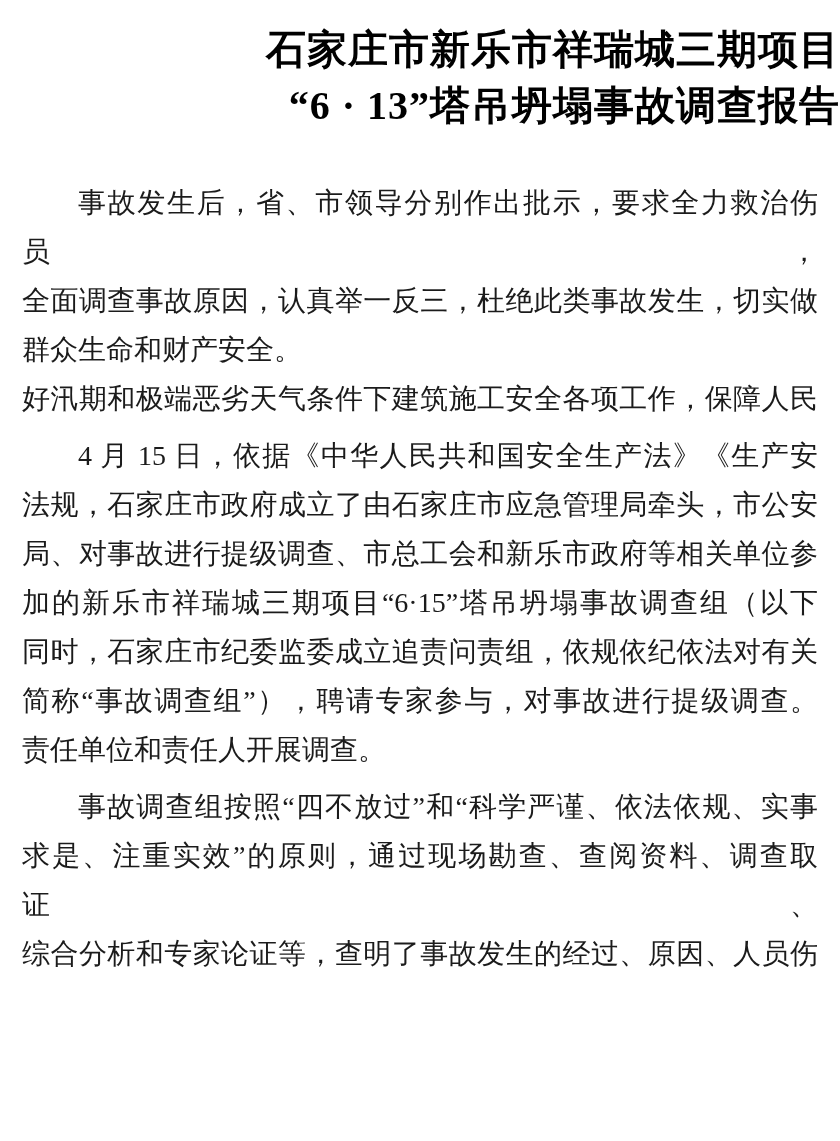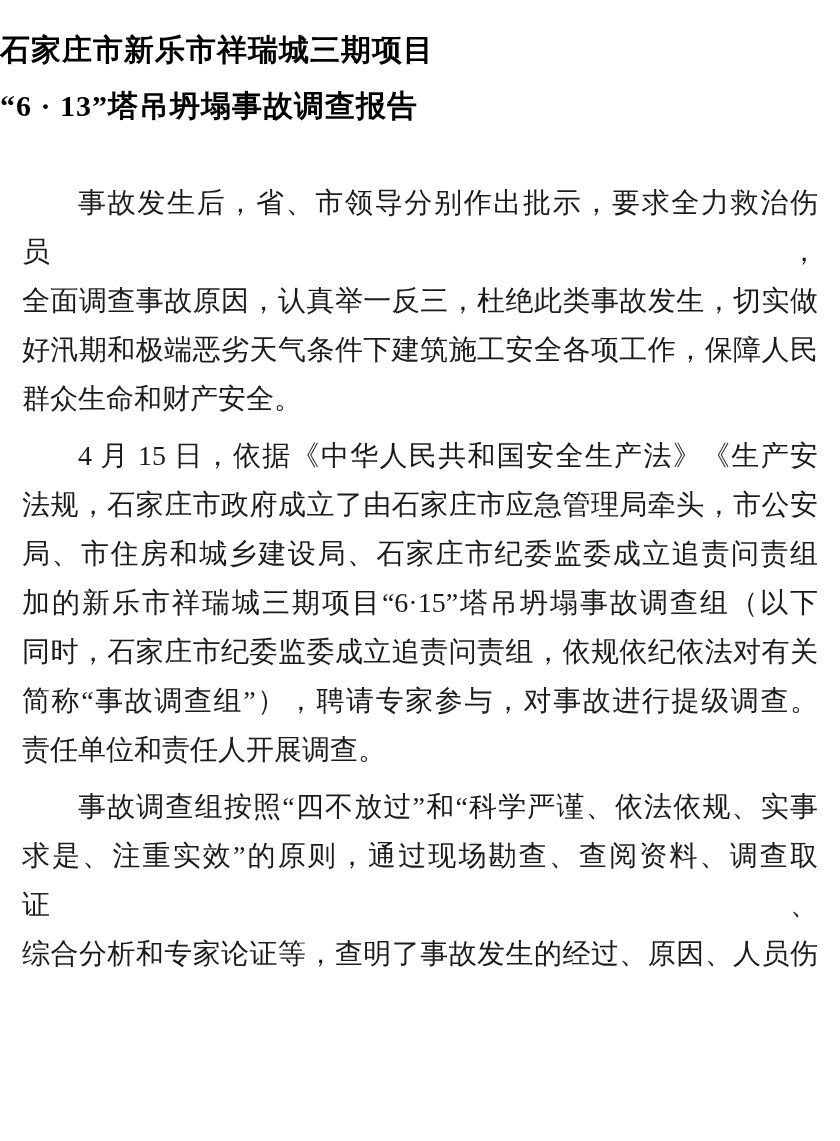--- a/index.html
+++ b/index.html
@@ -12,24 +12,24 @@
     width: 840px;
     height: 1141px;
     margin: 0 auto;
     background: #ffffff;
     overflow: hidden;
     font-family: "Liberation Serif", "DejaVu Serif", serif;
     color: #1b1b1b;
   }
   .title-block {
     padding-top: 22px;
-    text-align: left;
+    text-align: right;
     font-weight: bold;
     color: #000000;
-    font-size: 30px;
+    font-size: 40px;
     line-height: 56px;
     letter-spacing: 1px;
   }
   .doc-body {
     margin-top: 44px;
     padding: 0 22px;
     font-size: 28px;
     line-height: 49px;
   }
   .para + .para {
@@ -57,28 +57,28 @@
     <div class="title-line">石家庄市新乐市祥瑞城三期项目</div>
     <div class="title-line">“6 · 13”塔吊坍塌事故调查报告</div>
   </div>
 
   <div class="doc-body">
 
 
     <div class="para">
       <div class="line first">事故发生后，省、市领导分别作出批示，要求全力救治伤员，</div>
       <div class="line">全面调查事故原因，认真举一反三，杜绝此类事故发生，切实做</div>
+      <div class="line end">群众生命和财产安全。</div>
       <div class="line">好汛期和极端恶劣天气条件下建筑施工安全各项工作，保障人民</div>
-      <div class="line end">群众生命和财产安全。</div>
     </div>
 
     <div class="para">
       <div class="line first">4 月 15 日，依据《中华人民共和国安全生产法》《生产安</div>
       <div class="line">法规，石家庄市政府成立了由石家庄市应急管理局牵头，市公安</div>
-      <div class="line">局、市住房和城乡建设局、石家庄市纪委监委成立追责问责组</div>
+      <div class="line">局、对事故进行提级调查、市总工会和新乐市政府等相关单位参</div>
       <div class="line">加的新乐市祥瑞城三期项目“6·15”塔吊坍塌事故调查组（以下</div>
       <div class="line">同时，石家庄市纪委监委成立追责问责组，依规依纪依法对有关</div>
       <div class="line">简称“事故调查组”），聘请专家参与，对事故进行提级调查。</div>
       <div class="line end">责任单位和责任人开展调查。</div>
     </div>
 
     <div class="para">
       <div class="line first">事故调查组按照“四不放过”和“科学严谨、依法依规、实事</div>
       <div class="line">求是、注重实效”的原则，通过现场勘查、查阅资料、调查取证、</div>
       <div class="line">综合分析和专家论证等，查明了事故发生的经过、原因、人员伤</div>

